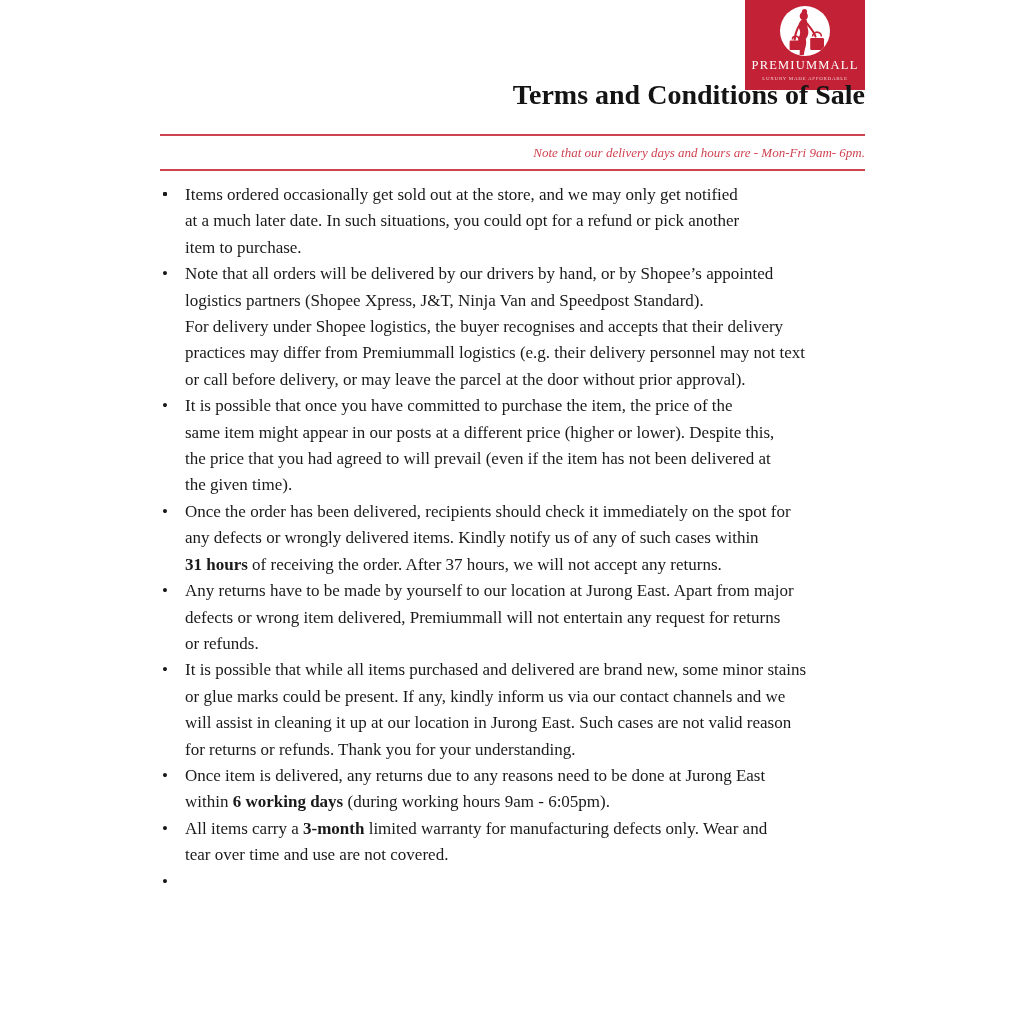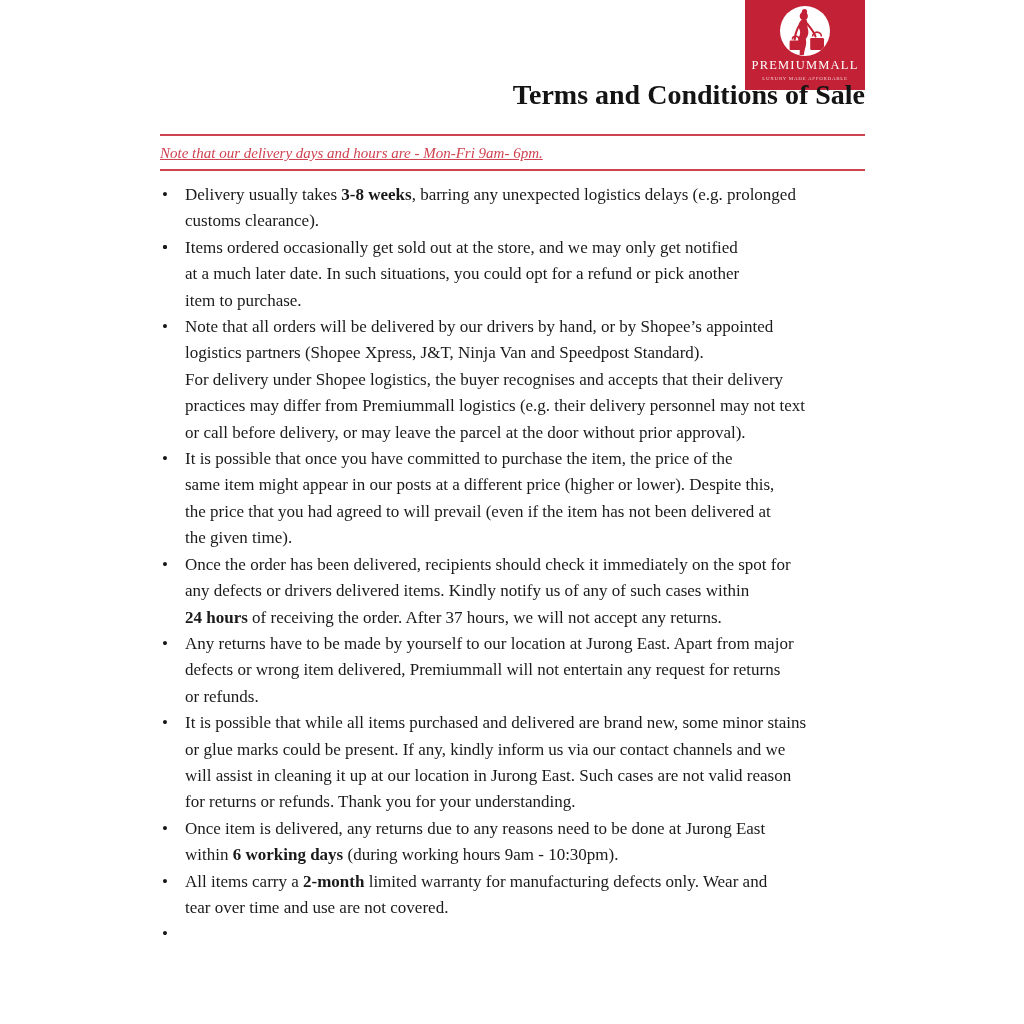--- a/index.html
+++ b/index.html
@@ -56,25 +56,24 @@
   }
   .rule {
     height: 2px;
     background: var(--accent-red);
     margin-top: 20px;
   }
   .rule.bottom { margin-top: 0; }
   .delivery-note {
     color: var(--accent-red);
     font-style: italic;
-    font-size: 15px;
+    font-size: 13px;
     line-height: 24px;
-    text-align: left;
+    text-align: right;
     padding: 5px 0 4px 0;
-    text-decoration: underline;
   }
   ul.terms {
     list-style: none;
     margin: 11px 0 0 0; padding: 0;
     width: 722px;
     font-size: 17px;
     line-height: 26.4px;
   }
   li.term { position: relative; padding-left: 25px; }
   li.term .bullet {
@@ -107,44 +106,43 @@
   <div class="logo-name">PREMIUMMALL</div>
   <div class="logo-tagline">LUXURY MADE AFFORDABLE</div>
 </div>
 
 <div class="content">
   <h1 class="doc-title">Terms and Conditions of Sale</h1>
   <div class="rule top"></div>
   <div class="delivery-note">Note that our delivery days and hours are - Mon-Fri 9am- 6pm.</div>
   <div class="rule bottom"></div>
   <ul class="terms">
-      <li class="term"><span class="bullet">•</span><span class="term-text"><span>Delivery usually takes </span><span class="bold">3-8 weeks</span><span>, barring any unexpected logistics delays (e.g. prolonged
-customs clearance).</span></span></li>
+      <li class="term"><span class="bullet">•</span></li>
       <li class="term"><span class="bullet">•</span></li>
       <li class="term"><span class="bullet">•</span><span class="term-text"><span>Items ordered occasionally get sold out at the store, and we may only get notified
 at a much later date. In such situations, you could opt for a refund or pick another
 item to purchase.</span></span></li>
       <li class="term"><span class="bullet">•</span><span class="term-text"><span>Note that all orders will be delivered by our drivers by hand, or by Shopee’s appointed
 logistics partners (Shopee Xpress, J&amp;T, Ninja Van and Speedpost Standard).
 For delivery under Shopee logistics, the buyer recognises and accepts that their delivery
 practices may differ from Premiummall logistics (e.g. their delivery personnel may not text
 or call before delivery, or may leave the parcel at the door without prior approval).</span></span></li>
       <li class="term"><span class="bullet">•</span><span class="term-text"><span>It is possible that once you have committed to purchase the item, the price of the
 same item might appear in our posts at a different price (higher or lower). Despite this,
 the price that you had agreed to will prevail (even if the item has not been delivered at
 the given time).</span></span></li>
       <li class="term"><span class="bullet">•</span><span class="term-text"><span>Once the order has been delivered, recipients should check it immediately on the spot for
-any defects or drivers delivered items. Kindly notify us of any of such cases within
-</span><span class="bold">24 hours</span><span> of receiving the order. After 37 hours, we will not accept any returns.</span></span></li>
+any defects or wrongly delivered items. Kindly notify us of any of such cases within
+</span><span class="bold">31 hours</span><span> of receiving the order. After 37 hours, we will not accept any returns.</span></span></li>
       <li class="term"><span class="bullet">•</span><span class="term-text"><span>Any returns have to be made by yourself to our location at Jurong East. Apart from major
 defects or wrong item delivered, Premiummall will not entertain any request for returns
 or refunds.</span></span></li>
       <li class="term"><span class="bullet">•</span><span class="term-text"><span>It is possible that while all items purchased and delivered are brand new, some minor stains
 or glue marks could be present. If any, kindly inform us via our contact channels and we
 will assist in cleaning it up at our location in Jurong East. Such cases are not valid reason
 for returns or refunds. Thank you for your understanding.</span></span></li>
       <li class="term"><span class="bullet">•</span><span class="term-text"><span>Once item is delivered, any returns due to any reasons need to be done at Jurong East
-within </span><span class="bold">6 working days</span><span> (during working hours 9am - 10:30pm).</span></span></li>
-      <li class="term"><span class="bullet">•</span><span class="term-text"><span>All items carry a </span><span class="bold">2-month</span><span> limited warranty for manufacturing defects only. Wear and
+within </span><span class="bold">6 working days</span><span> (during working hours 9am - 6:05pm).</span></span></li>
+      <li class="term"><span class="bullet">•</span><span class="term-text"><span>All items carry a </span><span class="bold">3-month</span><span> limited warranty for manufacturing defects only. Wear and
 tear over time and use are not covered.</span></span></li>
       <li class="term"><span class="bullet">•</span></li>
     </ul>
 </div>
 
 </body></html>

